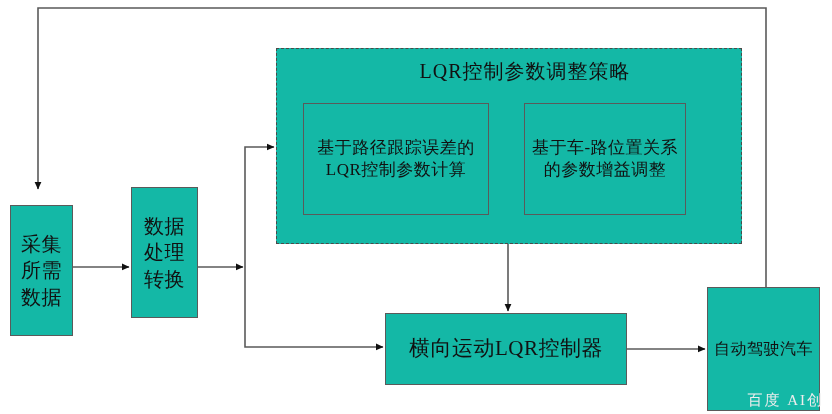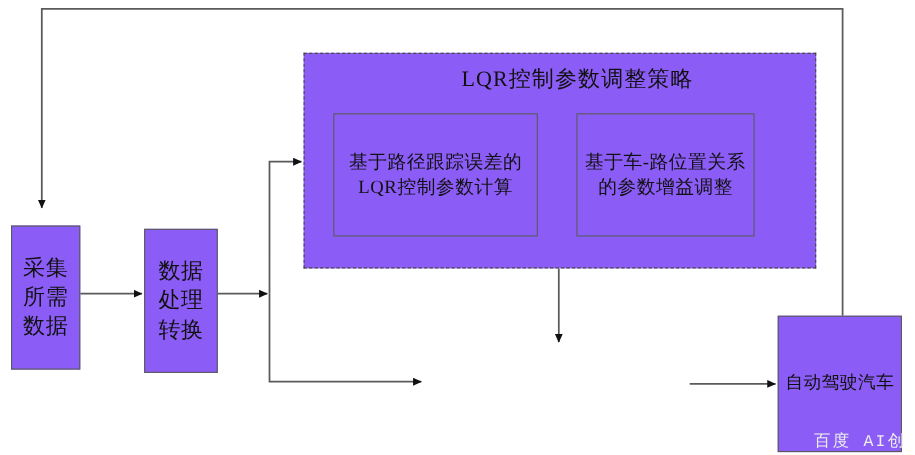--- a/index.html
+++ b/index.html
@@ -12,33 +12,33 @@
     width: 832px;
     height: 414px;
     background: #ffffff;
     font-family: "Liberation Serif", "DejaVu Serif", serif;
     overflow: hidden;
   }
   .box {
     position: absolute;
     box-sizing: border-box;
     border: 1px solid #5a5a5a;
-    background: #8b5cf6;
+    background: #14b8a6;
     display: flex;
     align-items: center;
     justify-content: center;
     text-align: center;
     color: #111111;
     line-height: 1.32;
     letter-spacing: 0.5px;
   }
   .box span { display: block; padding: 0 6px; }
 
   #box-collect   { left: 10px;  top: 205px; width: 63px;  height: 131px; font-size: 20px; }
-  #box-process   { left: 131px; top: 208px; width: 67px;  height: 131px; font-size: 20px; }
+  #box-process   { left: 131px; top: 187px; width: 67px;  height: 131px; font-size: 20px; }
   #box-strategy  { left: 276px; top: 48px;  width: 466px; height: 196px;
                    border: 1px dashed #4a4a4a; display: block; }
   #box-inner-1   { left: 303px; top: 103px; width: 186px; height: 112px; font-size: 17px; }
   #box-inner-2   { left: 524px; top: 103px; width: 162px; height: 112px; font-size: 17px; }
   #box-controller{ left: 385px; top: 313px; width: 242px; height: 72px;  font-size: 21px; }
   #box-vehicle   { left: 707px; top: 287px; width: 113px; height: 124px; font-size: 16px; }
 
   #strategy-title {
     position: absolute;
     left: 276px;
@@ -59,21 +59,21 @@
   }
   .wire { stroke: #5a5a5a; stroke-width: 1.6; fill: none; }
 
   #watermark {
     position: absolute;
     right: 8px;
     bottom: 4px;
     font-size: 15px;
     color: #ededed;
     letter-spacing: 2px;
-    font-family: Liberation Mono, monospace;
+    font-family: Liberation Serif, serif;
     user-select: none;
   }
 </style>
 </head>
 <body>
 
 <div id="canvas">
 
   <svg class="wires" viewBox="0 0 832 414" xmlns="http://www.w3.org/2000/svg">
     <defs>
@@ -110,20 +110,23 @@
   <div id="strategy-title">LQR控制参数调整策略</div>
 
   <div class="box" id="box-inner-1">
     <span>基于路径跟踪误差的LQR控制参数计算</span>
   </div>
 
   <div class="box" id="box-inner-2">
     <span>基于车-路位置关系的参数增益调整</span>
   </div>
 
+  <div class="box" id="box-controller">
+    <span>横向运动LQR控制器</span>
+  </div>
 
   <div class="box" id="box-vehicle">
     <span>自动驾驶汽车</span>
   </div>
 
   <div id="watermark">百度 AI创</div>
 
 </div>
 
 </body></html>

